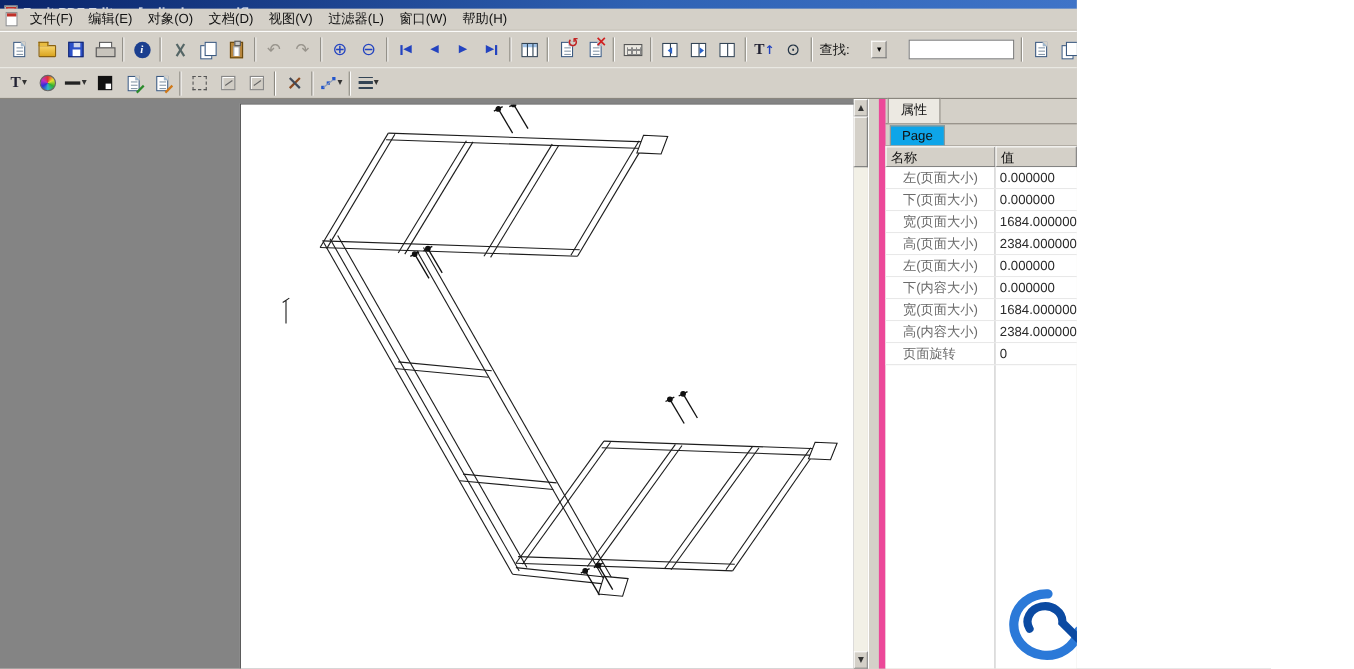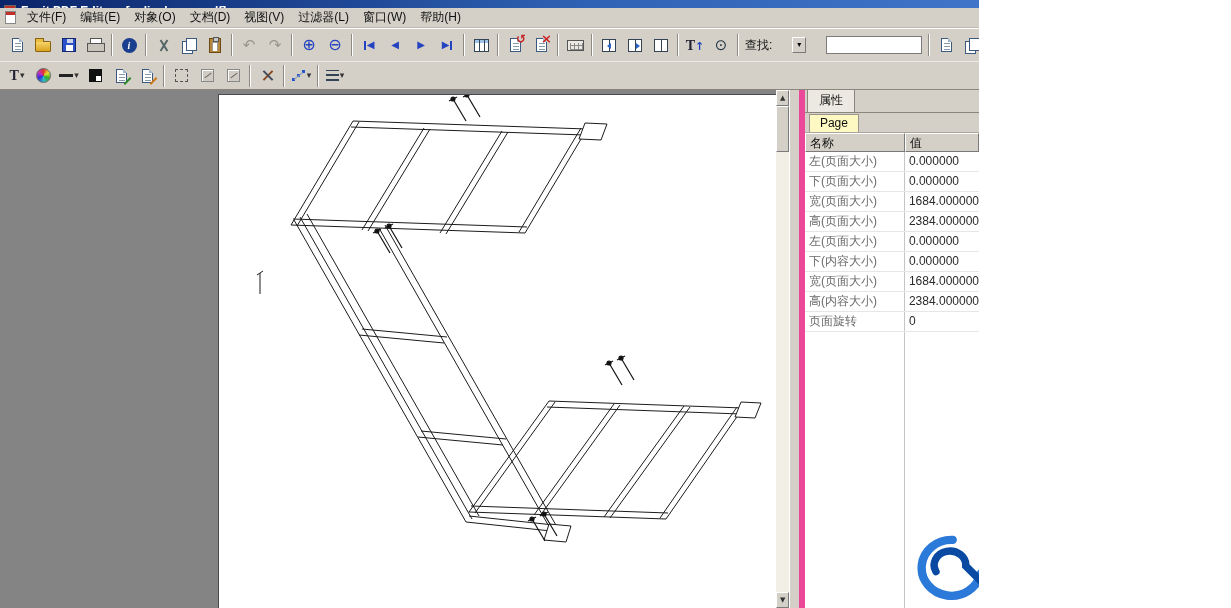--- a/index.html
+++ b/index.html
@@ -100,28 +100,28 @@
   .strack { flex:1; position:relative; }
   .sthumb { position:absolute; top:0; left:0; right:0; height:46px; background:#d4d0c8; border:1px solid; border-color:#fff #7a7a7a #7a7a7a #fff; }
 
   .splitter { width:12px; background:#d4d0c8; border-left:1px solid #fff; }
 
   
   .props { width:209px; background:#d4d0c8; display:flex; flex-direction:column; border-left:6px solid #ec4899; }
   .props-title { height:23px; display:flex; align-items:flex-end; padding-left:2px; border-bottom:1px solid #8a867e; }
   .ptab { font-size:12px; padding:2px 11px 3px; background:#ece9e2; border:1px solid #8a867e; border-bottom:none; color:#111; }
   .page-tabstrip { height:20px; display:flex; align-items:flex-end; padding-left:4px; border-bottom:1px solid #a8a49c; }
-  .ptab2 { font-size:12px; padding:1px 10px 2px; background:#fef9c3; border:1px solid #9a968e; border-bottom:none; color:#111; }
+  .ptab2 { font-size:12px; padding:1px 10px 2px; background:#0ea5e9; border:1px solid #9a968e; border-bottom:none; color:#111; }
   .grid-head { display:flex; height:19px; }
   .gh { background:#d4d0c8; border:1px solid; border-color:#fff #7a7a7a #7a7a7a #fff; font-size:12px; padding:1px 4px; color:#111; }
   .gh-name { width:100px; } .gh-val { flex:1; }
   .rows { flex:1; background:#fff; position:relative; overflow:hidden; }
   .colline { position:absolute; left:99px; top:0; bottom:0; width:1px; background:#c6c6c6; }
   .prow { display:flex; height:20px; line-height:19px; font-size:12px; border-bottom:1px solid #e6e6e6; position:relative; background:#fff; }
-  .pname { width:100px; color:#6a6a6a; padding-left:4px; border-right:1px solid #c6c6c6; overflow:hidden; white-space:nowrap; }
+  .pname { width:100px; color:#6a6a6a; padding-left:16px; border-right:1px solid #c6c6c6; overflow:hidden; white-space:nowrap; }
   .pval { flex:1; color:#2a2a2a; padding-left:4px; overflow:hidden; white-space:nowrap; }
 
   
   .watermark { position:absolute; left:908px; top:528px; display:flex; align-items:center; z-index:6; pointer-events:none; }
   .wm-text { font-size:43px; font-weight:bold; color:rgba(150,150,150,.55); letter-spacing:6px; line-height:74px; margin-left:4px; white-space:nowrap; }
 </style>
 </head>
 <body>
 
 <div class="app">

